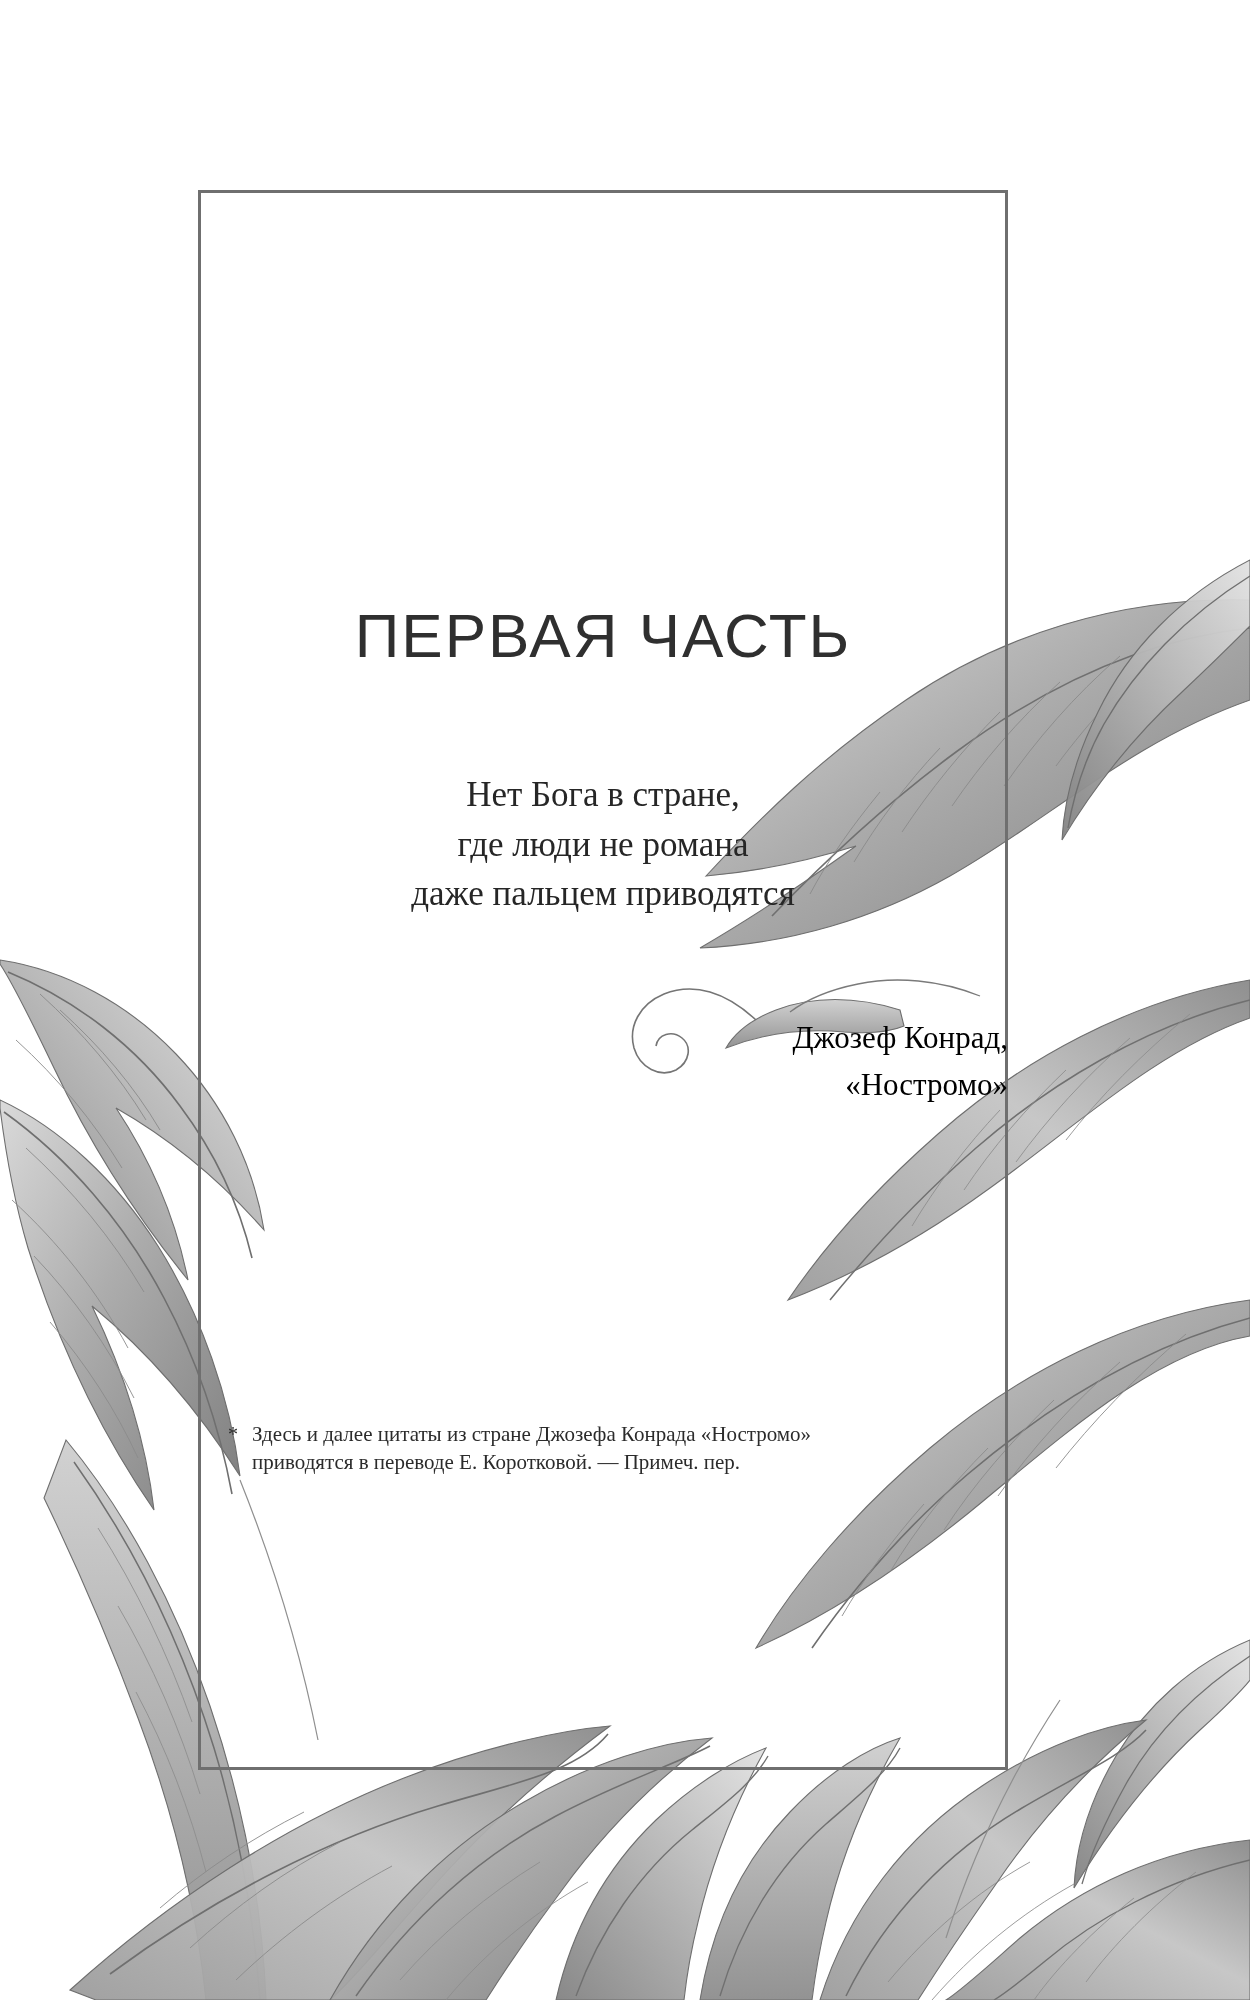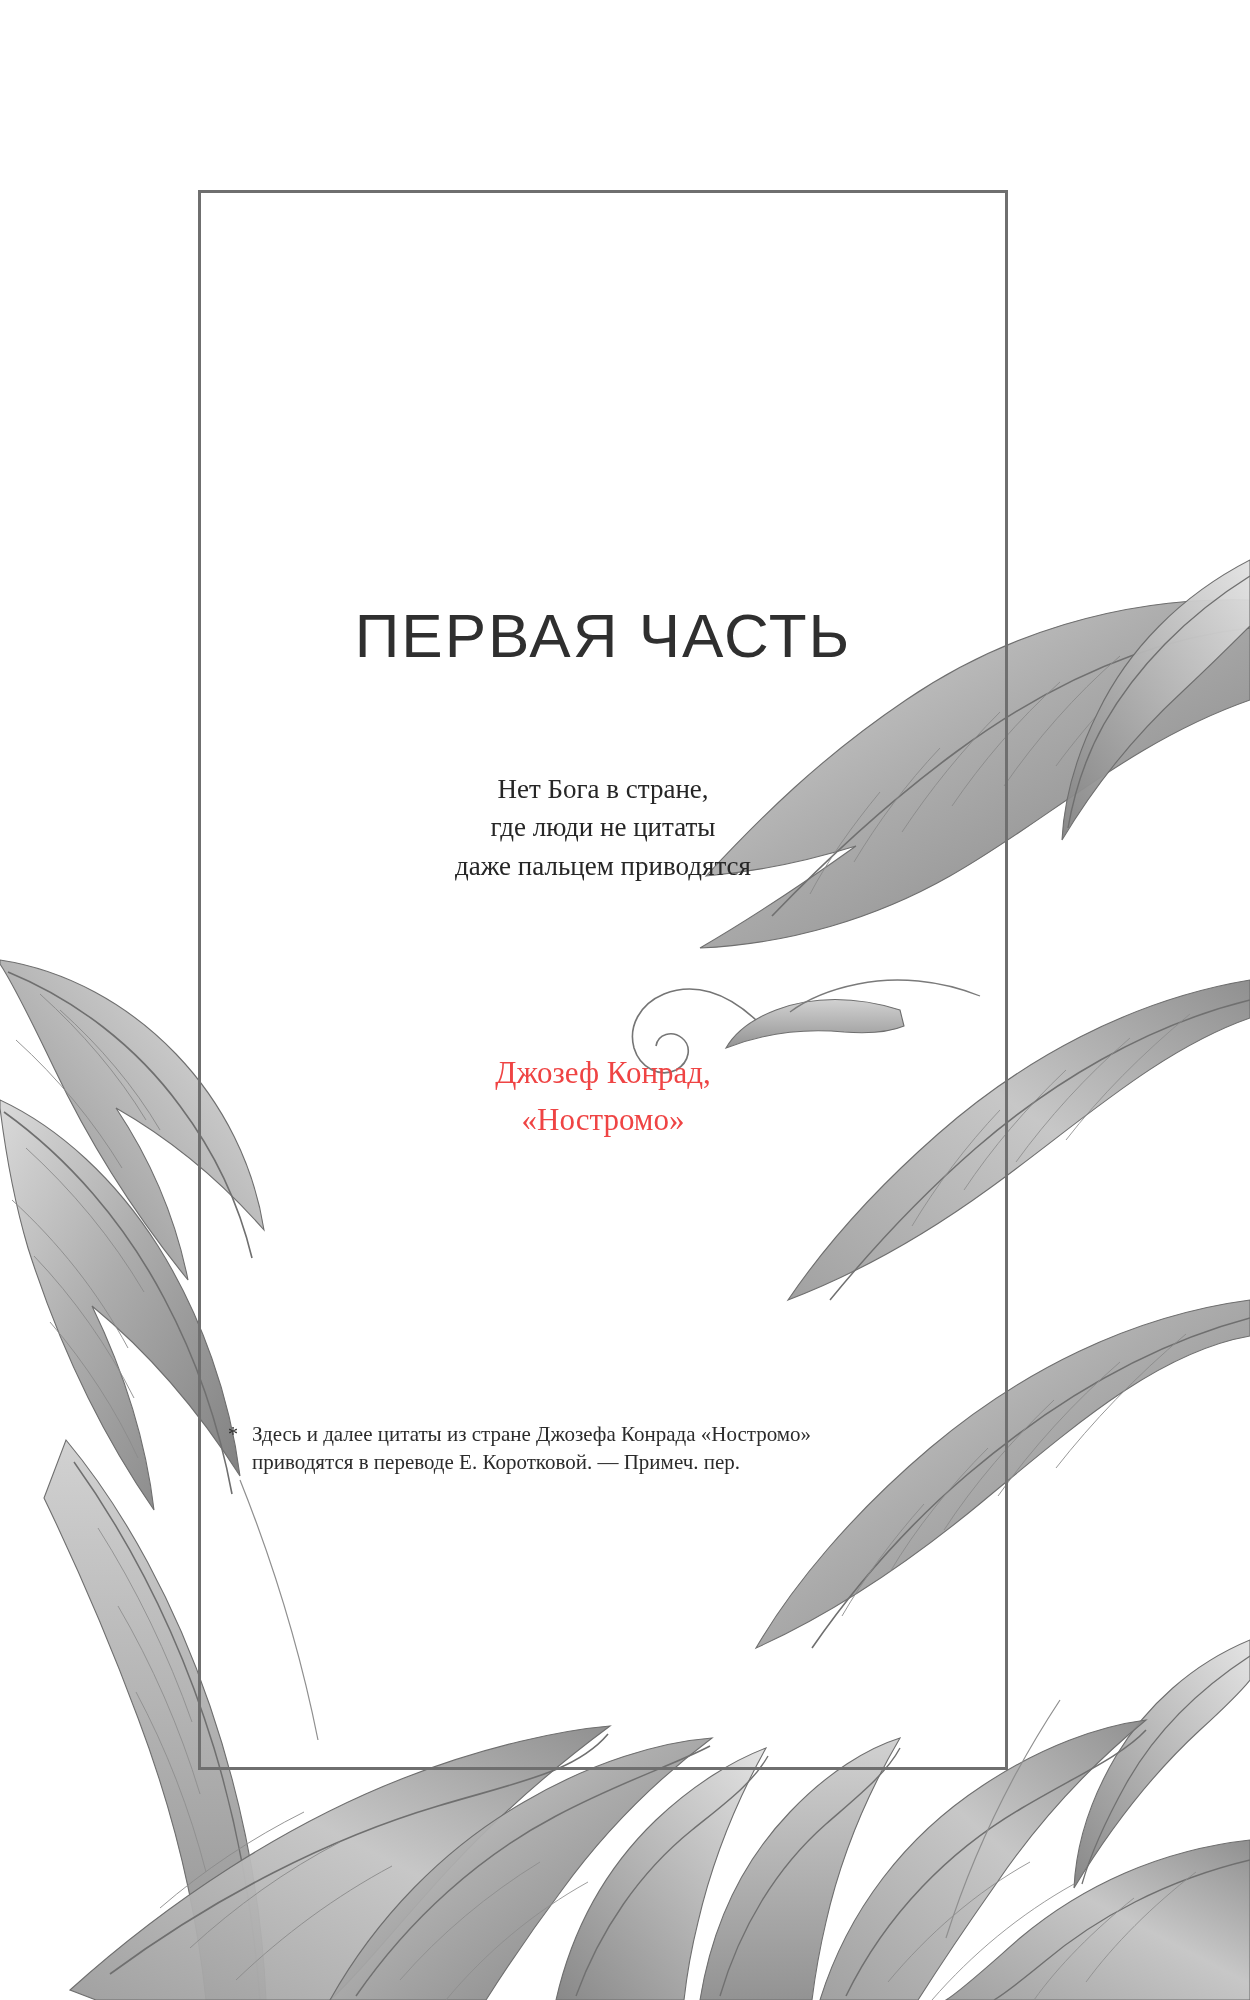--- a/index.html
+++ b/index.html
@@ -72,44 +72,44 @@
     line-height: 1.1;
   }
 
   .epigraph {
     position: absolute;
     top: 580px;
     left: 0;
     width: 100%;
     text-align: center;
     font-family: "Liberation Serif", serif;
-    font-size: 27px;
+    font-size: 35px;
     line-height: 1.42;
     color: #262626;
   }
   .epigraph .ln {
     display: block;
     white-space: nowrap;
   }
   .epigraph sup {
     font-size: 0.55em;
     vertical-align: super;
     line-height: 0;
   }
 
   .attribution {
     position: absolute;
-    top: 860px;
+    top: 825px;
     left: 0;
     width: 100%;
-    text-align: center;
+    text-align: right;
     font-family: "Liberation Serif", serif;
     font-size: 31px;
     line-height: 1.5;
-    color: #ef4444;
+    color: #000000;
   }
   .attribution .ln {
     display: block;
   }
 
   
   .footnote {
     position: absolute;
     left: 30px;
     top: 1230px;
@@ -268,21 +268,21 @@
   </div>
 
   <div class="frame"></div>
 
   <div class="content">
 
     <h1 class="part-title">ПЕРВАЯ ЧАСТЬ</h1>
 
     <div class="epigraph">
       <span class="ln">Нет Бога в стране,</span>
-      <span class="ln">где люди не цитаты</span>
+      <span class="ln">где люди не романа</span>
       <span class="ln">даже пальцем приводятся</span>
     </div>
 
     <div class="attribution">
       <span class="ln">Джозеф Конрад,</span>
       <span class="ln">«Ностромо»</span>
     </div>
 
     <div class="footnote">
       <span class="footnote-marker">*</span>

